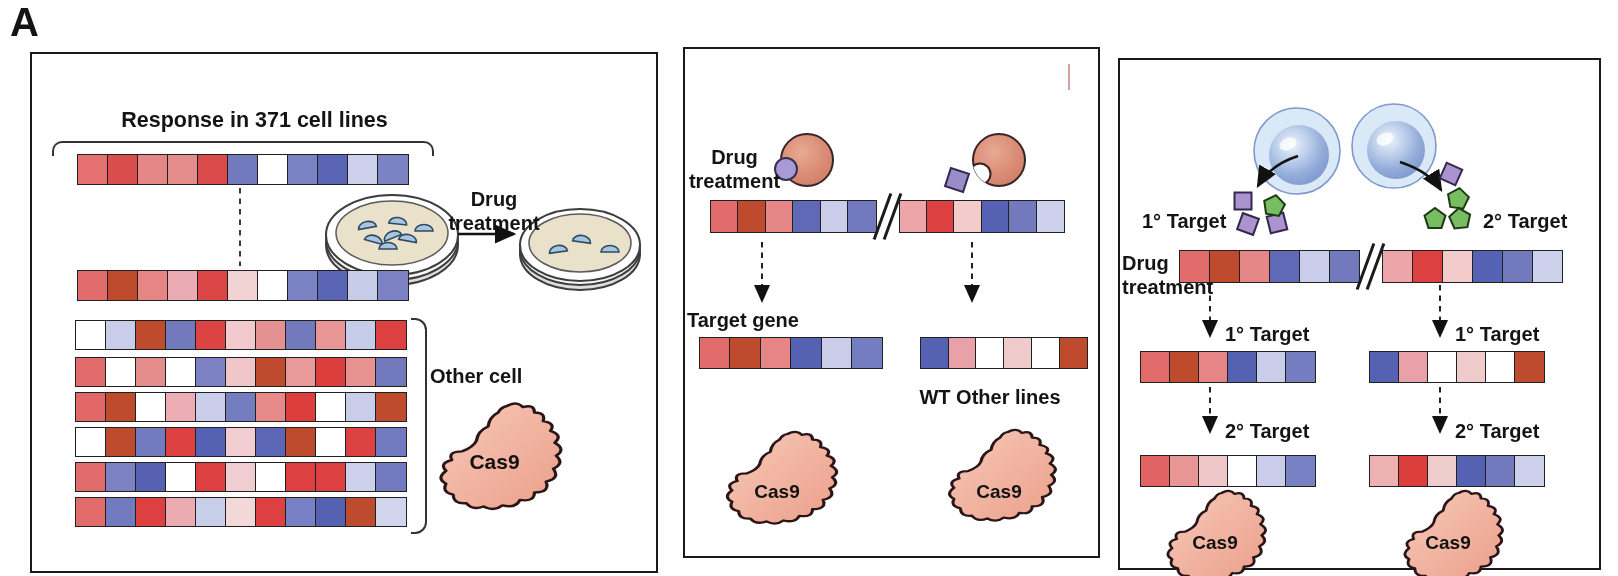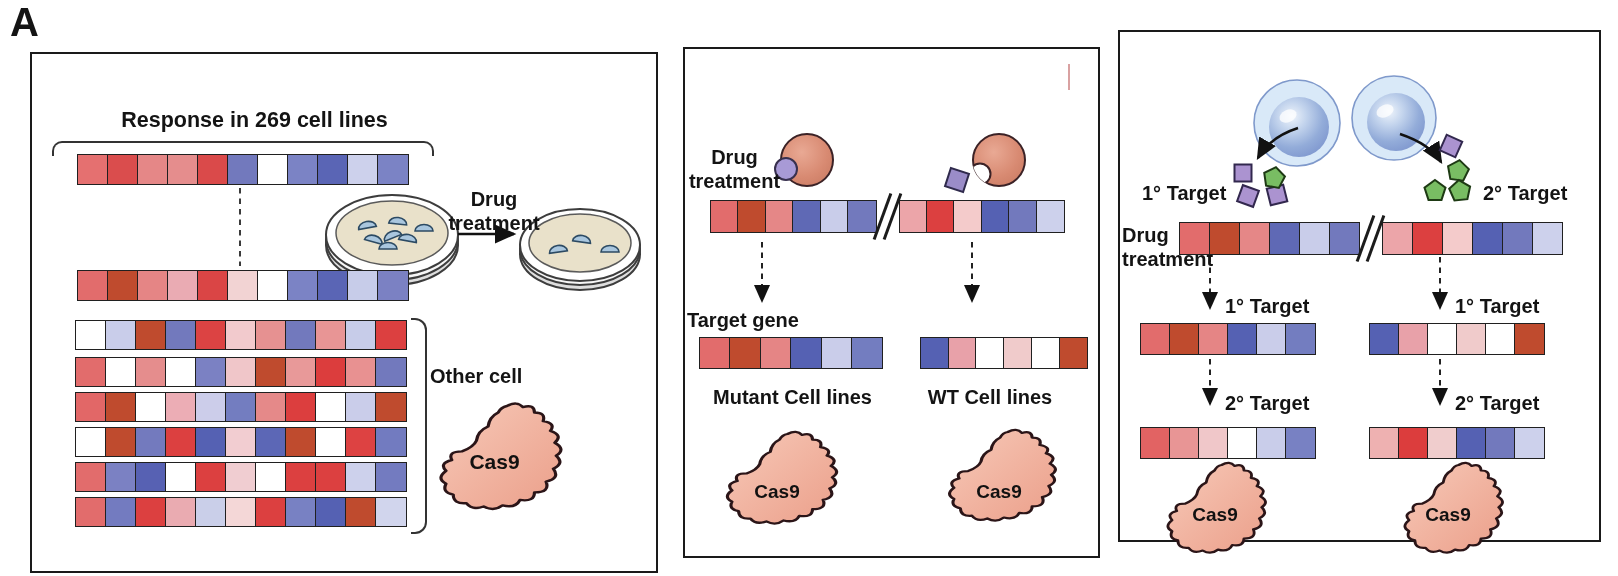--- a/index.html
+++ b/index.html
@@ -87,21 +87,21 @@
         <ellipse cy="-2" rx="51" ry="29" fill="#e9e1ca" stroke="#5a5a5a" stroke-width="1.5"></ellipse>
         <g fill="#a9c6de" stroke="#2c4a63" stroke-width="1.6">
           <path d="M-9,3 a9,6.5 0 1 1 18,0 z" transform="translate(-22,4) rotate(-8)"></path>
           <path d="M-9,3 a9,6.5 0 1 1 18,0 z" transform="translate(2,-6) rotate(8)"></path>
           <path d="M-9,3 a9,6.5 0 1 1 18,0 z" transform="translate(30,4)"></path>
         </g>
       </g>
       <use href="#cas9" transform="translate(414,352) scale(1.45,1.08) translate(-19,-3)" fill="url(#cas9g)" stroke="#2b1518" stroke-width="2.2" stroke-linejoin="round"></use>
     </svg>
 
-    <div class="lbl" style="left:50px;top:54px;width:345px;text-align:center;font-size:21.5px;">Response in 269 cell lines</div>
+    <div class="lbl" style="left:50px;top:54px;width:345px;text-align:center;font-size:21.5px;">Response in 371 cell lines</div>
     <div class="bracket-top" style="left:20px;top:87px;width:378px;height:13px;"></div>
 
     <div class="cells" style="left:45px;top:100px;width:332px;height:31px;">
         <div class="cell" style="background: rgb(229, 112, 112);"></div>
         <div class="cell" style="background: rgb(218, 77, 77);"></div>
         <div class="cell" style="background: rgb(229, 135, 135);"></div>
         <div class="cell" style="background: rgb(229, 141, 141);"></div>
         <div class="cell" style="background: rgb(218, 74, 74);"></div>
         <div class="cell" style="background: rgb(114, 121, 189);"></div>
         <div class="cell" style="background: rgb(255, 255, 255);"></div>
@@ -283,28 +283,27 @@
       </div>
     <div class="cells" style="left:235px;top:288px;width:168px;height:32px;">
         <div class="cell" style="background: rgb(85, 97, 179);"></div>
         <div class="cell" style="background: rgb(232, 161, 169);"></div>
         <div class="cell" style="background: rgb(255, 255, 255);"></div>
         <div class="cell" style="background: rgb(240, 203, 203);"></div>
         <div class="cell" style="background: rgb(255, 255, 255);"></div>
         <div class="cell" style="background: rgb(191, 75, 46);"></div>
       </div>
 
-    <div class="lbl" style="left:10px;top:336px;width:195px;text-align:center;font-size:20px;">Mutant Cell lines</div>
-    <div class="lbl" style="left:220px;top:336px;width:170px;text-align:center;font-size:20px;">WT Cell lines</div>
+    <div class="lbl" style="left:220px;top:336px;width:170px;text-align:center;font-size:20px;">WT Other lines</div>
 
     <div class="cas9lbl" style="left:52px;top:432px;width:80px;font-size:19px;">Cas9</div>
     <div class="cas9lbl" style="left:274px;top:432px;width:80px;font-size:19px;">Cas9</div>
   </div>
 
-  <div class="panel" style="left:1118px;top:30px;width:479px;height:508px;">
+  <div class="panel" style="left:1118px;top:58px;width:479px;height:508px;">
     <svg class="layer">
       <defs>
         <marker id="ah3" markerWidth="11" markerHeight="10" refX="8" refY="4" orient="auto">
           <path d="M0,0 L9,4 L0,8 z" fill="#111"></path>
         </marker>
       </defs>
 
       <g transform="translate(177,91)">
         <circle r="43" fill="#d9e9f8" stroke="#7f99cb" stroke-width="1.6"></circle>
         <circle cx="2" cy="4" r="30" fill="url(#sph)"></circle>

